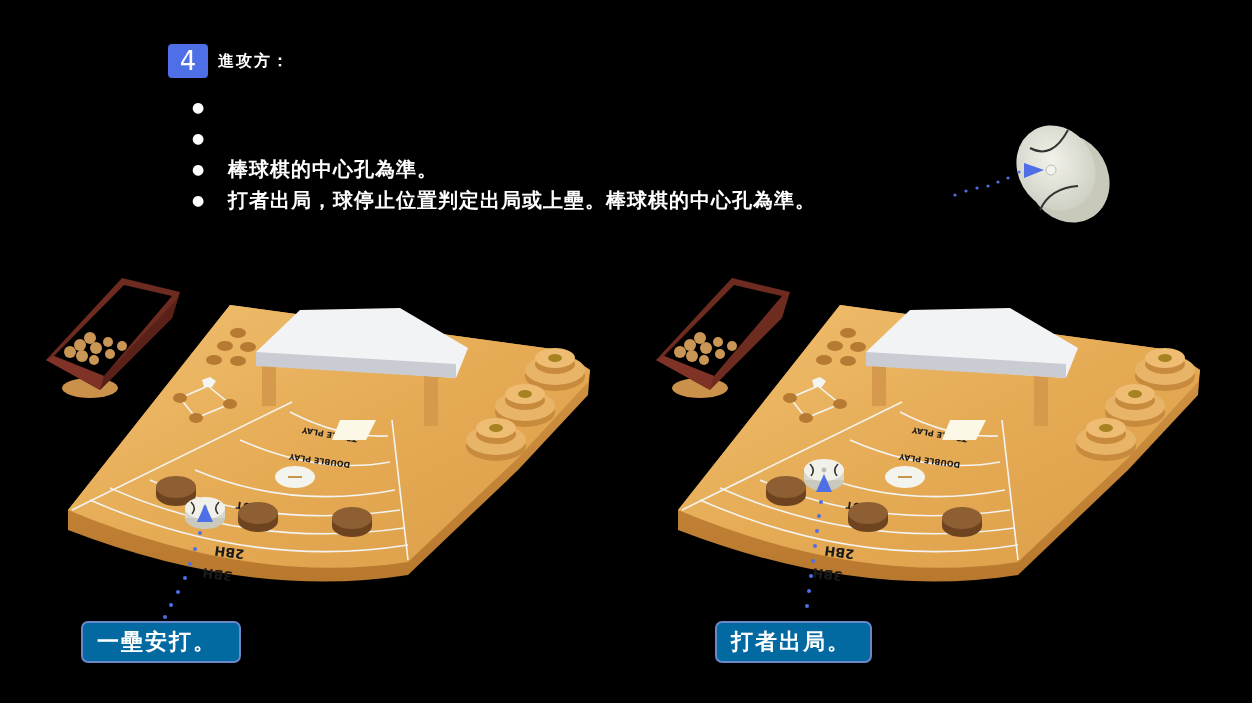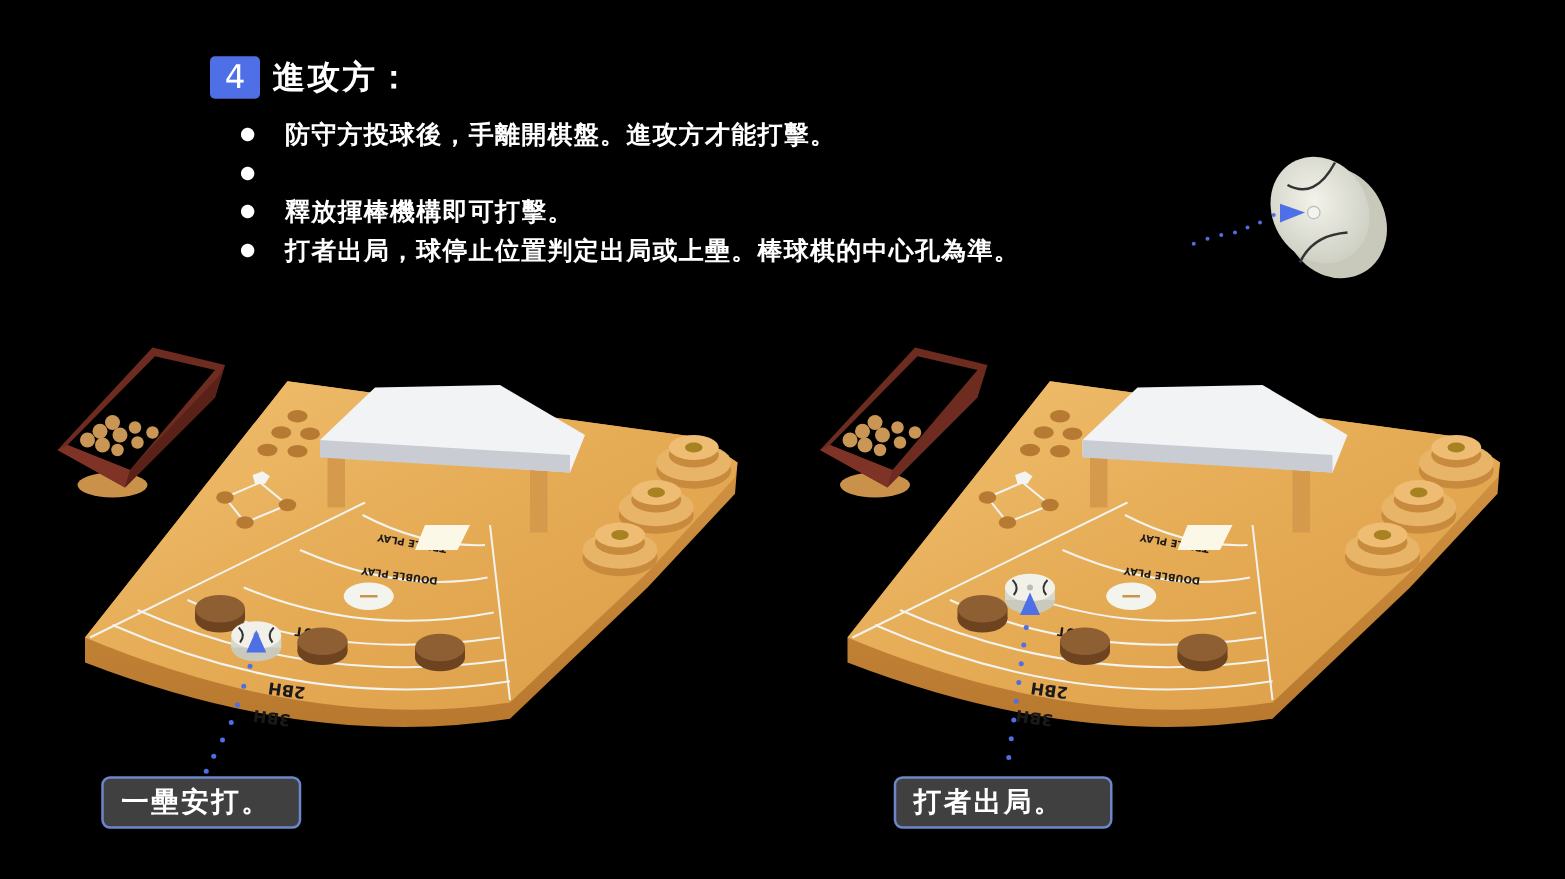--- a/index.html
+++ b/index.html
@@ -1,50 +1,49 @@
 <!DOCTYPE html>
 <html><head>
 <meta charset="utf-8">
 <style>
   html, body { margin:0; padding:0; background:#000; }
   body { width:1252px; height:703px; position:relative; overflow:hidden;
          font-family:"DejaVu Sans", "Liberation Sans", sans-serif; color:#fff; }
   .heading { position:absolute; left:168px; top:44px; display:flex; align-items:center; gap:10px; }
   .step-badge { width:40px; height:34px; background:#4f6fe6; border-radius:4px; color:#fff;
                 font-size:26px; display:flex; align-items:center; justify-content:center; line-height:1; }
-  .heading-title { font-size:26px; font-weight:bold; letter-spacing:2px;font-family:Liberation Serif, serif; }
+  .heading-title { font-size:16px; font-weight:bold; letter-spacing:2px;font-family:Liberation Serif, serif; }
   .bullets { position:absolute; left:192px; top:92px; margin:0; padding:0; list-style:none; }
   .bullets li { font-size:20px; font-weight:bold; height:31px; line-height:31px; display:flex; letter-spacing:1px; }
   .bullets .dot { width:36px; font-size:14px; }
   .scene { position:absolute; left:0; top:0; width:1252px; height:703px; }
-  .caption { position:absolute; height:42px; border:2px solid #6b86c9; border-radius:7px; background:#404040;
+  .caption { position:absolute; height:42px; border:2px solid #6b86c9; border-radius:7px; background:#0369a1;
              font-size:22px; font-weight:bold; display:flex; align-items:center; padding:0 14px; box-sizing:border-box; letter-spacing:2px;text-align:center; }
   #cap-left { left:81px; top:621px; width:160px; }
-  #cap-right { left:715px; top:621px; width:175px; }
+  #cap-right { left:715px; top:621px; width:157px; }
   svg text { font-family:"DejaVu Sans", sans-serif; }
 </style>
 </head>
 <body>
 
 <div class="heading">
   <div class="step-badge">4</div>
   <div class="heading-title">進攻方：</div>
 </div>
 
 <ul class="bullets">
   <li>
       <span class="dot">●</span>
-      <span>防守方投球後，手離開棋盤。進攻方才能打擊。</span>
-    </li>
-  <li>
-      <span class="dot">●</span>
-    </li>
-  <li>
-      <span class="dot">●</span>
-      <span>釋放揮棒機構即可打擊。</span>
+    </li>
+  <li>
+      <span class="dot">●</span>
+    </li>
+  <li>
+      <span class="dot">●</span>
+      <span>棒球棋的中心孔為準。</span>
     </li>
   <li>
       <span class="dot">●</span>
       <span>打者出局，球停止位置判定出局或上壘。棒球棋的中心孔為準。</span>
     </li>
 </ul>
 
 <svg class="scene" viewBox="0 0 1252 703">
   <defs>
     <linearGradient id="wood" x1="0" y1="0" x2="1" y2="1">

